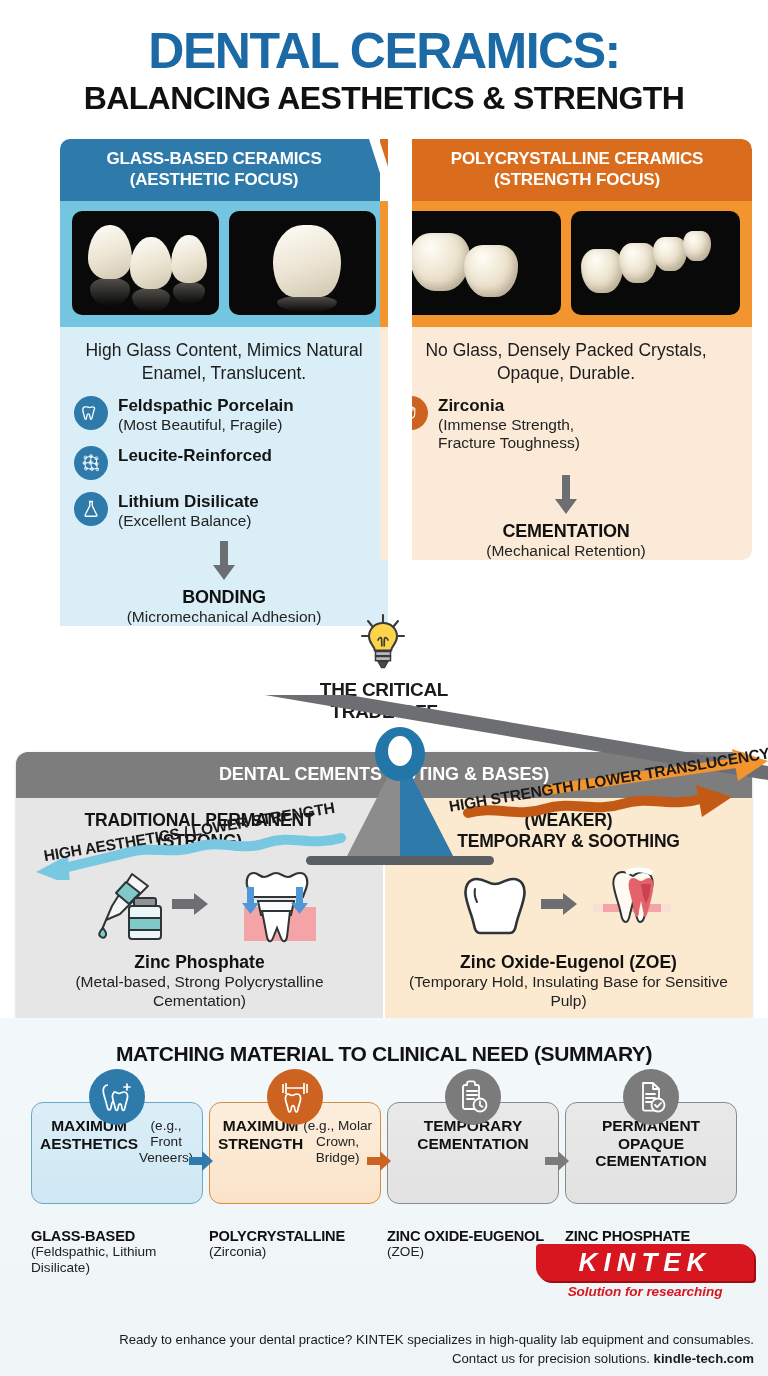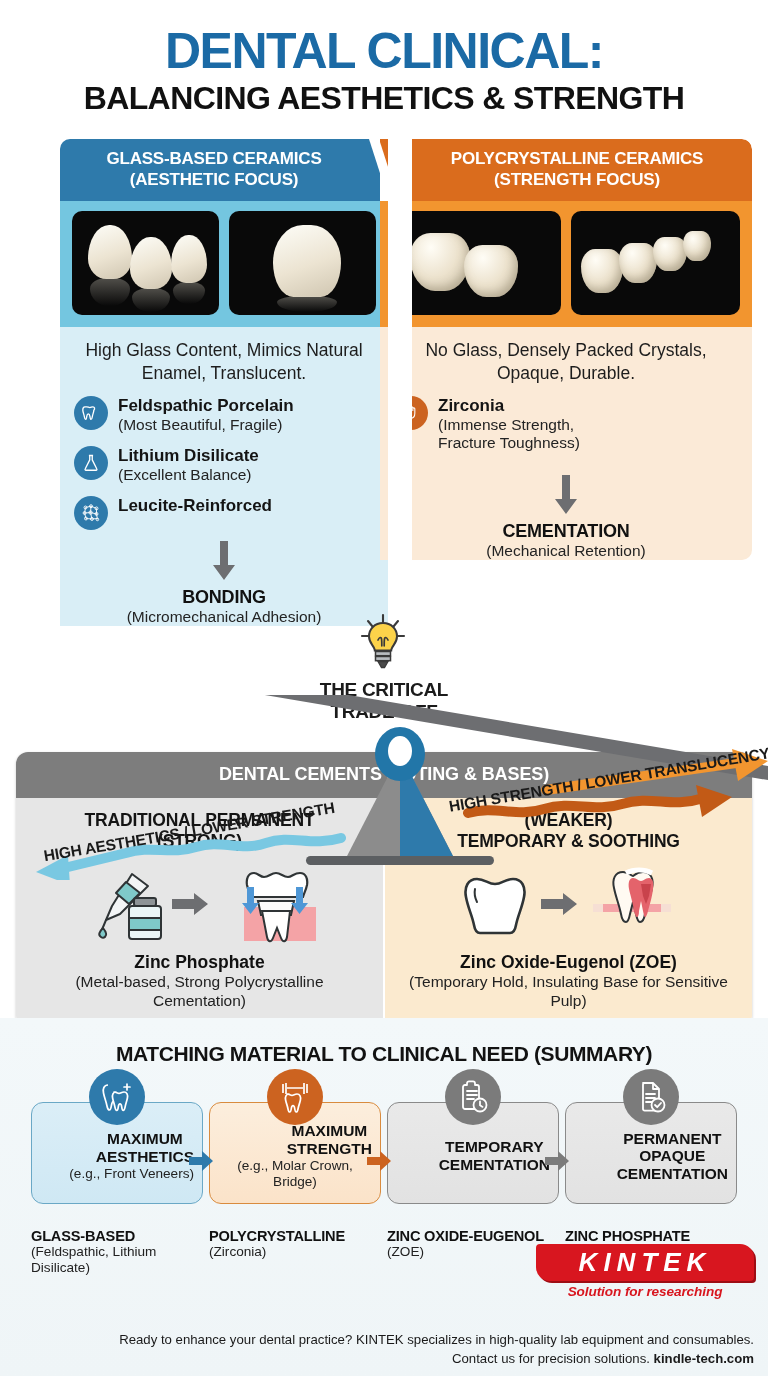--- a/index.html
+++ b/index.html
@@ -156,21 +156,21 @@
     padding-top: 24px;
   }
   .summary-title {
     text-align: center; font-size: 21px; font-weight: bold; color: #121212;
     letter-spacing: -0.4px;
   }
   .cards { display: flex; justify-content: center; gap: 6px; margin-top: 36px; padding: 0 16px; }
   .card-wrap { width: 172px; position: relative; }
   .card {
     border-radius: 12px; border: 1.6px solid #999; height: 102px;
-    display: flex; flex-direction: column; align-items: flex-end; justify-content: center;
+    display: flex; flex-direction: row; align-items: flex-start; justify-content: center;
     padding: 14px 8px 8px; text-align: center; position: relative;
   }
   .card.c1 { background: linear-gradient(180deg,#dbeef7,#cfe8f4); border-color: #6aa8c6; }
   .card.c2 { background: linear-gradient(180deg,#fceedd,#fbe3c9); border-color: #d98b3e; }
   .card.c3 { background: linear-gradient(180deg,#e9e9e9,#e2e2e2); border-color: #8a8a8a; }
   .card.c4 { background: linear-gradient(180deg,#e9e9e9,#e2e2e2); border-color: #8a8a8a; }
   .card-icon {
     position: absolute; top: -34px; left: 50%; transform: translateX(-50%);
     width: 56px; height: 56px; border-radius: 50%;
     display: flex; align-items: center; justify-content: center;
@@ -206,21 +206,21 @@
   .footer {
     position: absolute; left: 0; right: 0; top: 1330px; text-align: right;
     font-size: 13.2px; color: #1a1a1a; line-height: 1.45; padding: 0 14px;
   }
   .footer b { font-weight: bold; }
 </style>
 </head>
 <body>
 
 <div class="title-wrap">
-  <div class="title-main">DENTAL CLINICAL:</div>
+  <div class="title-main">DENTAL CERAMICS:</div>
   <div class="title-sub">BALANCING AESTHETICS &amp; STRENGTH</div>
 </div>
 
 <div class="compare">
 
   <div class="center-col"></div>
 
   <div class="col col-left">
     <div class="col-head">
       <div>
@@ -250,52 +250,52 @@
 
         <div class="bullet">
           <span class="bdot blue">
             <svg width="20" height="20" viewBox="0 0 24 24" fill="none" stroke="#ffffff" stroke-width="1.6">
               <path d="M6 4.6c-2 0-2.8 2-2.6 4.2.3 3 1.3 4.4 1.8 7.6.3 2 .6 3.2 1.5 3.2.9 0 1.1-1.6 1.4-3.6.3-1.8.6-3 1.9-3s1.6 1.2 1.9 3c.3 2 .5 3.6 1.4 3.6.9 0 1.2-1.2 1.5-3.2.5-3.2 1.5-4.6 1.8-7.6C18.3 6.6 17.5 4.6 15.5 4.6c-1.5 0-2.3.9-3.7.9s-2.3-.9-3.8-.9z" transform="translate(-1.2,0)"></path>
             </svg>
           </span>
           <span class="btext">
             <span class="bname">Feldspathic Porcelain</span>
             <span class="bdesc" style="display:block">(Most Beautiful, Fragile)</span>
-          </span>
-        </div>
-
-        <div class="bullet">
-          <span class="bdot blue">
-            <svg width="20" height="20" viewBox="0 0 24 24" fill="none" stroke="#ffffff" stroke-width="1.6" stroke-linejoin="round">
-              <path d="M9.5 3h5M10.5 3v5.2L5 19.2a1 1 0 0 0 .9 1.5h12.2a1 1 0 0 0 .9-1.5L13.5 8.2V3"></path>
-            </svg>
-          </span>
-          <span class="btext">
-            <span class="bname">Lithium Disilicate</span>
-            <span class="bdesc" style="display:block">(Excellent Balance)</span>
           </span>
         </div>
 
         <div class="bullet">
           <span class="bdot blue">
             <svg width="22" height="22" viewBox="0 0 24 24" fill="none" stroke="#ffffff" stroke-width="1">
               <circle cx="6" cy="6" r="1.6"></circle>
                 <circle cx="12" cy="4.6" r="1.6"></circle>
                 <circle cx="18" cy="7" r="1.6"></circle>
               <circle cx="5" cy="12" r="1.6"></circle>
                 <circle cx="11.5" cy="11.5" r="1.8"></circle>
                 <circle cx="18" cy="13" r="1.6"></circle>
               <circle cx="6.5" cy="18" r="1.6"></circle>
                 <circle cx="13" cy="18.5" r="1.6"></circle>
                 <circle cx="19" cy="19" r="1.4"></circle>
               <path d="M6 6l6-1.4 6 2.4M5 12l6.5-.5 6.5 1.5M6.5 18l6.5.5 6-.5M6 6L5 12l1.5 6M12 4.6l-.5 6.9 1.5 7M18 7l0 6 1 6"></path>
             </svg>
           </span>
           <span class="btext">
             <span class="bname">Leucite-Reinforced</span>
+          </span>
+        </div>
+
+        <div class="bullet">
+          <span class="bdot blue">
+            <svg width="20" height="20" viewBox="0 0 24 24" fill="none" stroke="#ffffff" stroke-width="1.6" stroke-linejoin="round">
+              <path d="M9.5 3h5M10.5 3v5.2L5 19.2a1 1 0 0 0 .9 1.5h12.2a1 1 0 0 0 .9-1.5L13.5 8.2V3"></path>
+            </svg>
+          </span>
+          <span class="btext">
+            <span class="bname">Lithium Disilicate</span>
+            <span class="bdesc" style="display:block">(Excellent Balance)</span>
           </span>
         </div>
       </div>
 
       <div class="flow-arrow">
         <svg width="30" height="40" viewBox="0 0 30 40">
             <path d="M11 0h8v24h7l-11 15L4 24h7z" fill="#6d6e71"></path>
           </svg>
       </div>
       <div class="flow-label">BONDING</div>

